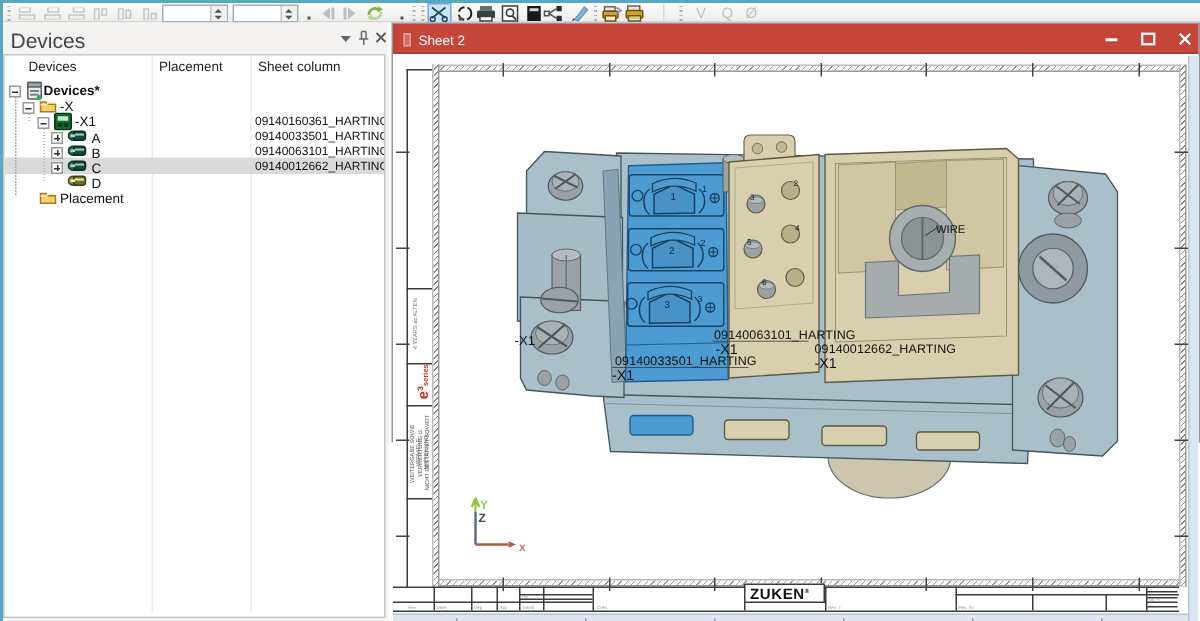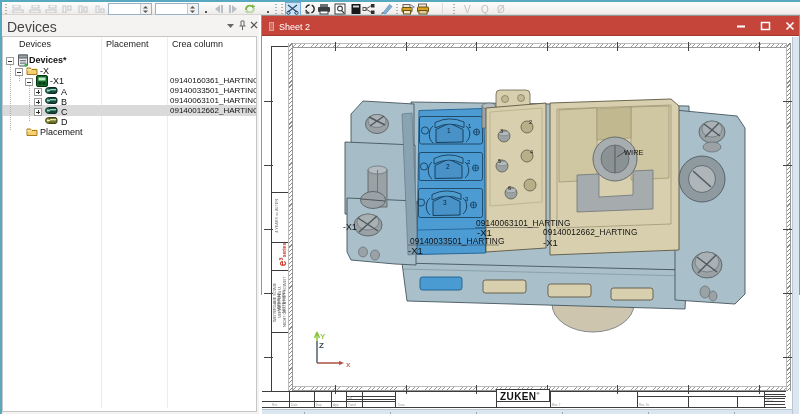--- a/index.html
+++ b/index.html
@@ -186,21 +186,21 @@
       <svg style="position:absolute;left:238px;top:5px" width="9" height="11" viewBox="0 0 9 11">
           <path d="M3 1 H6 M3 1 V6 M6 1 V6 M1.5 6 H7.5 M4.5 6 V10" stroke="#666" stroke-width="1" fill="none"></path>
         </svg>
       <svg style="position:absolute;left:250px;top:6px" width="8" height="8" viewBox="0 0 8 8">
           <path d="M1 1 L7 7 M7 1 L1 7" stroke="#555" stroke-width="1.2"></path>
         </svg>
     </div>
     <div id="grid">
       <span class="colhead" style="left:16px;">Devices</span>
       <span class="colhead" style="left:103px;">Placement</span>
-      <span class="colhead" style="left:169px;">Crea column</span>
+      <span class="colhead" style="left:169px;">Sheet column</span>
       <div class="gridline" style="left:98px;"></div>
       <div class="gridline" style="left:164px;"></div>
 
       <div style="position:absolute;left:0;top:68px;width:253px;height:11px;background:#dadada;"></div>
 
       <div class="dot-v" style="left:7px;top:28px;height:66px;"></div>
       <div class="dot-v" style="left:16px;top:37px;height:8px;"></div>
       <div class="dot-v" style="left:26px;top:47px;height:37px;"></div>
 
       <div class="exp" style="left:3px;top:20px;">

